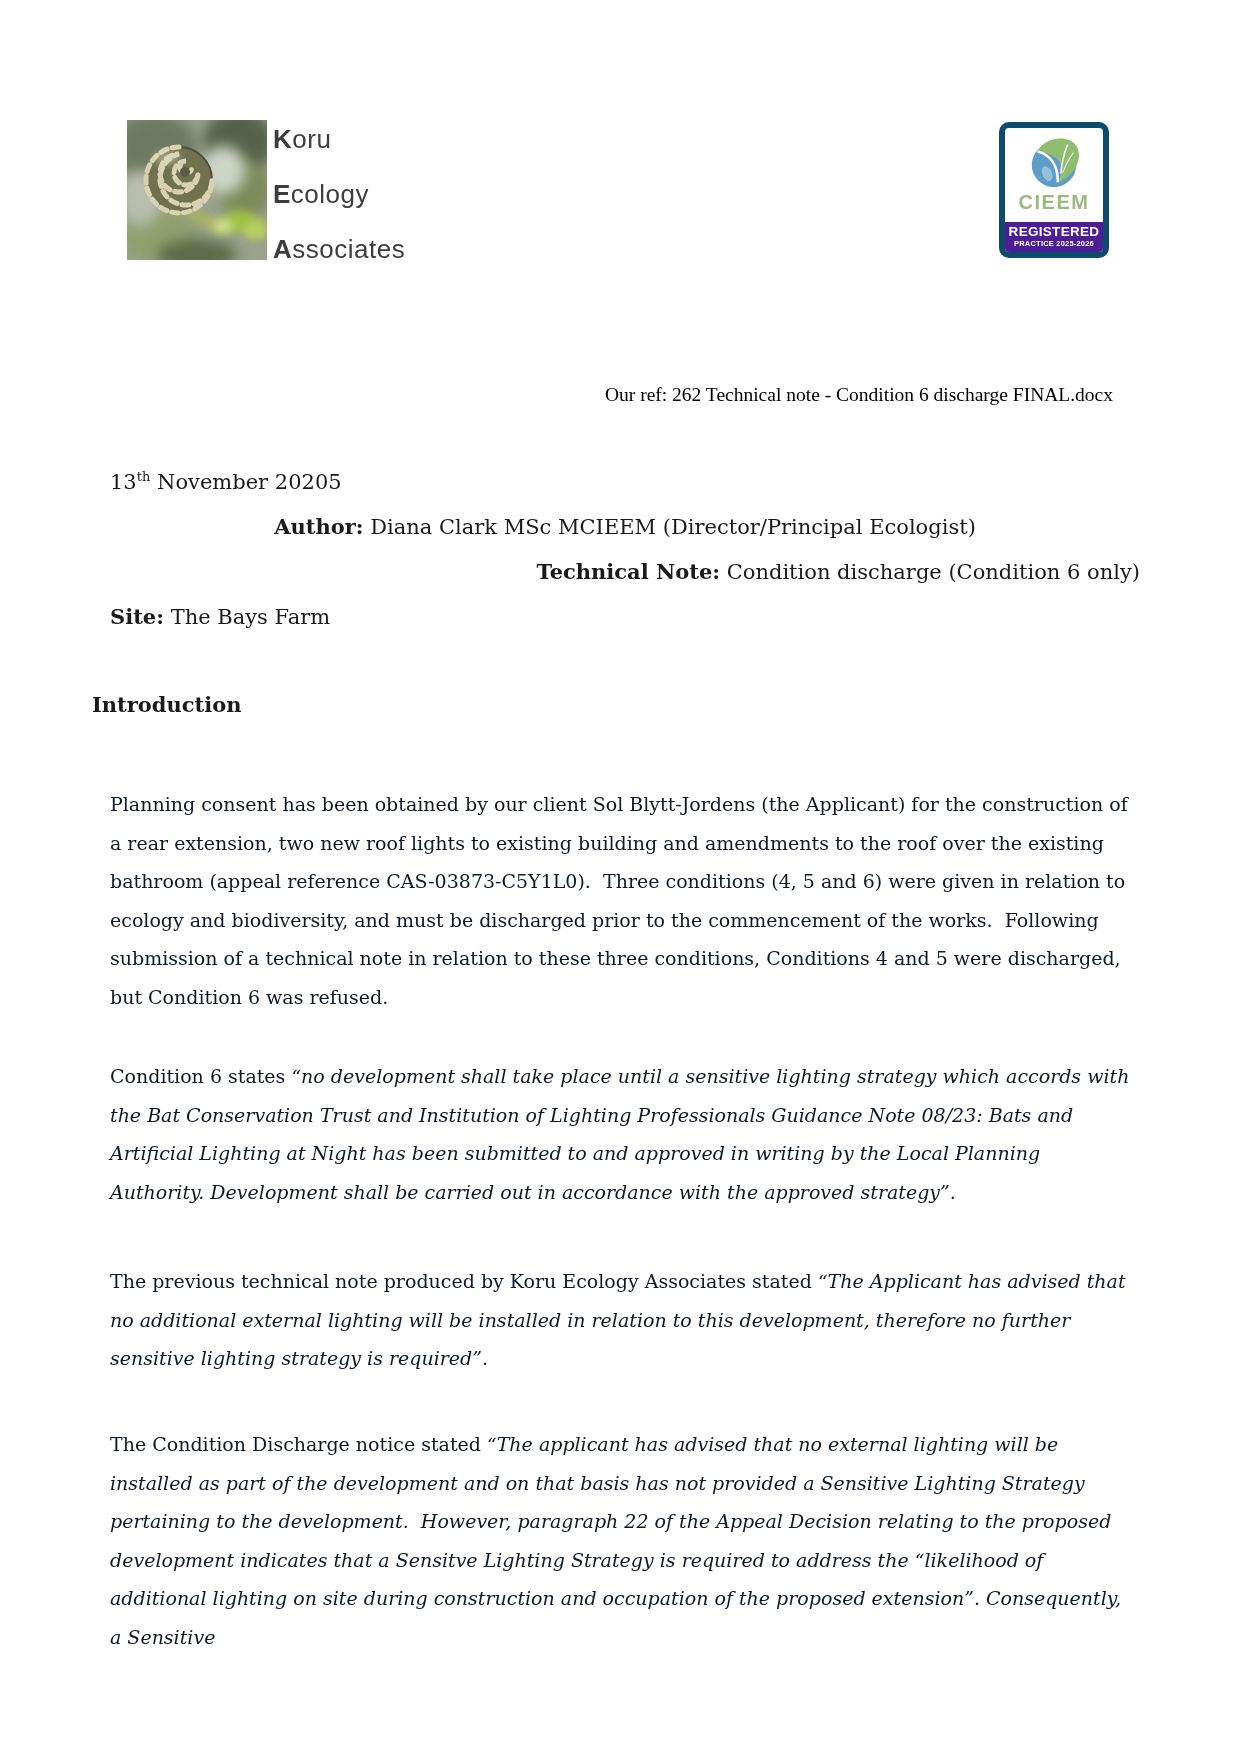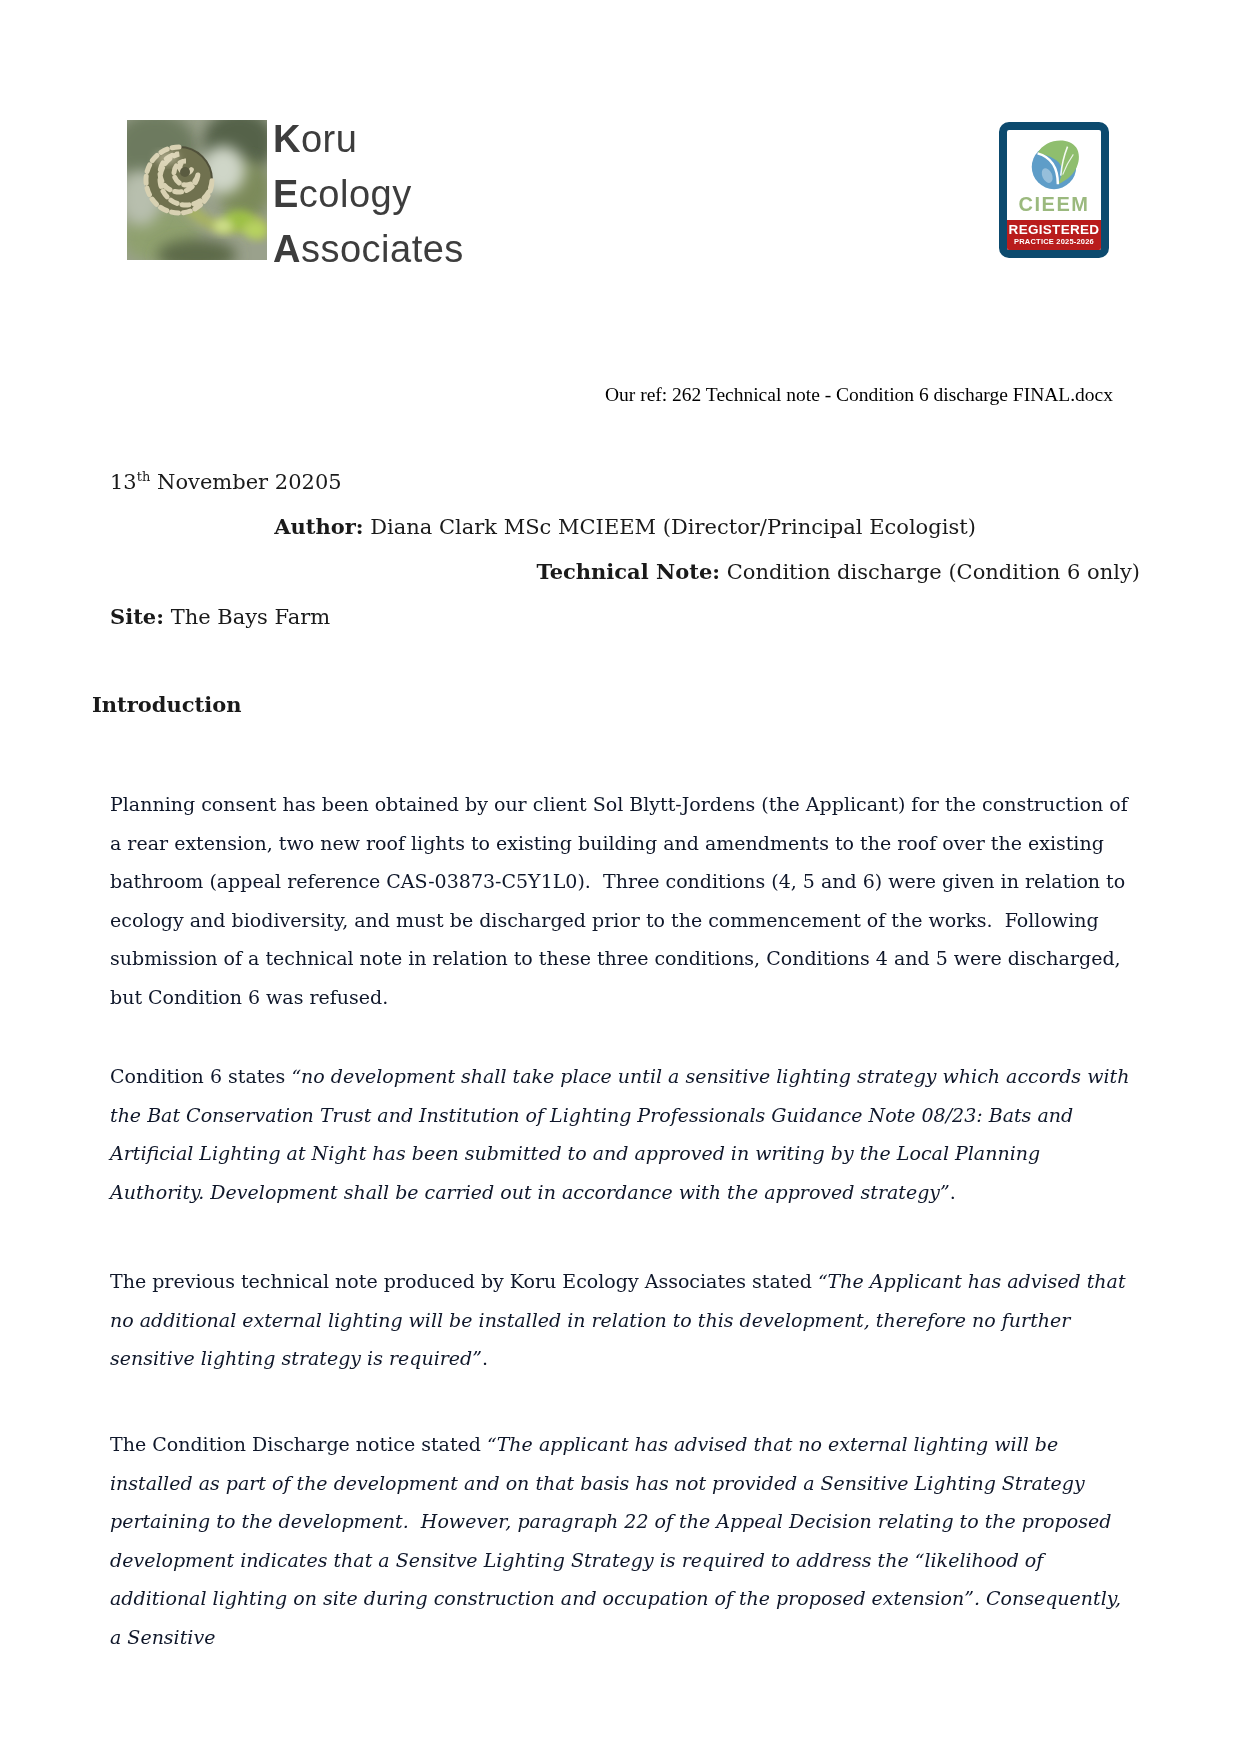--- a/index.html
+++ b/index.html
@@ -14,48 +14,48 @@
   }
 
   
   .brand-photo{
     position:absolute; left:127px; top:120px;
     width:140px; height:140px; display:block;
   }
   .brand-text{
     position:absolute; left:273px; top:112px;
     font-family:"Liberation Sans", sans-serif;
-    font-size:38px; line-height:55px;
+    font-size:26px; line-height:55px;
     font-weight:300;
     color:#3d3d3d;
     letter-spacing:0.5px;
   }
   .brand-text .ini{font-weight:700;}
 
   
   .badge{
     position:absolute; left:999px; top:122px;
     width:110px; height:136px;
     box-sizing:border-box;
-    border:8px solid #0c4a6e;
+    border:6px solid #0c4a6e;
     border-radius:10px;
     background:#ffffff;
     display:flex; flex-direction:column;
     overflow:hidden;
   }
   .badge-logo{flex:0 0 auto; display:flex; justify-content:center; padding-top:5px;}
   .badge-org{
     text-align:center;
     font-family:"Liberation Sans", sans-serif;
     font-weight:700; font-size:20px; letter-spacing:1.5px;
     color:#9BB97E; line-height:22px;
   }
   .badge-band{
     margin-top:auto;
-    background:#b91c1c; color:#ffffff;
+    background:#4c1d95; color:#ffffff;
     text-align:center;
     font-family:"Liberation Sans", sans-serif;
     padding:3px 0 4px 0;
   }
   .badge-band .reg{font-weight:700; font-size:13.5px; line-height:14px; letter-spacing:0.3px;}
   .badge-band .prac{font-weight:700; font-size:7.5px; line-height:9px; letter-spacing:0.2px;}
 
   
   .refline{
     position:absolute; left:110px; top:384px; width:1003px;

